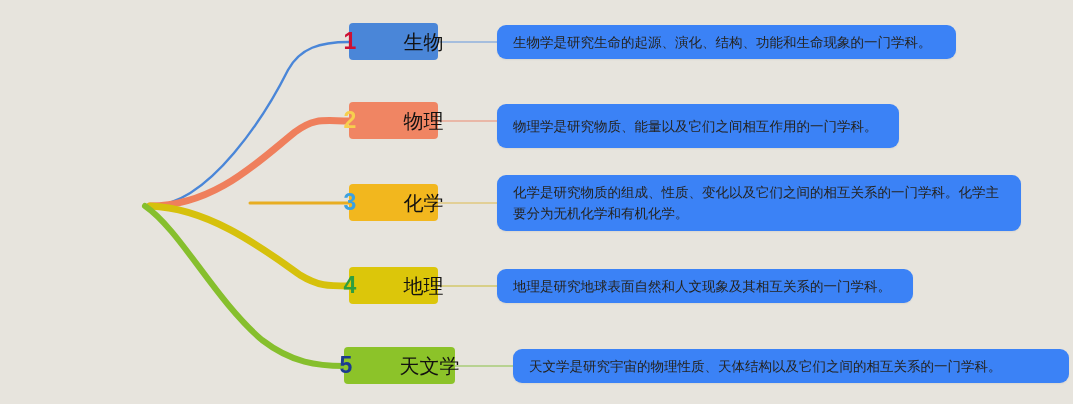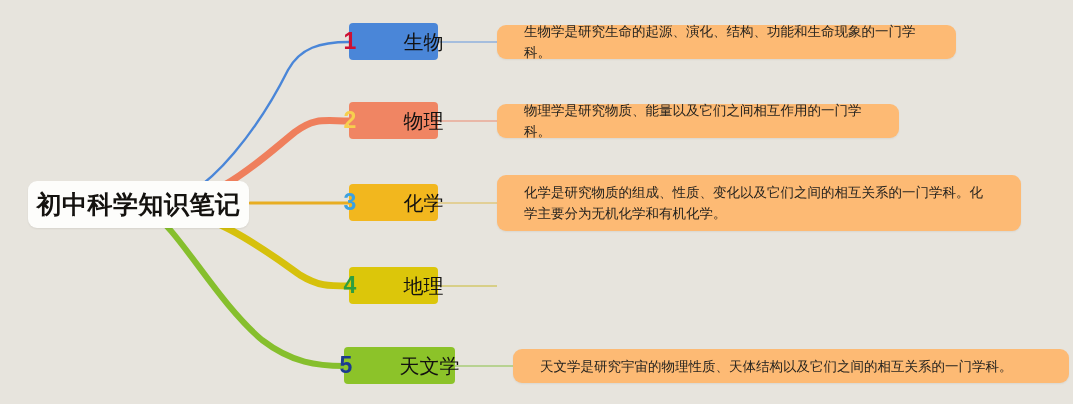--- a/index.html
+++ b/index.html
@@ -69,24 +69,24 @@
   .topic .name {
     font-size: 20px;
     color: #121110;
     line-height: 1;
     margin-left: 40px;
   }
 
   
   .desc {
     position: absolute;
-    background: #fdba74;
+    background: #3b82f6;
     border-radius: 9px;
     box-sizing: border-box;
-    padding: 9px 27px;
+    padding: 9px 16px;
     display: flex;
     align-items: center;
     box-shadow: 0 1px 2px rgba(0,0,0,0.06);
   }
   .desc-text {
     font-size: 13.5px;
     line-height: 21px;
     color: #25231f;
   }
 </style>
@@ -103,23 +103,20 @@
     <path d="M150,206 C210,208 265,250 300,275 C318,286 328,286 349,286" fill="none" stroke="#d6c10c" stroke-width="7" stroke-linecap="round"></path>
     <path d="M145,206 C180,230 215,300 262,340 C292,363 318,366 344,366" fill="none" stroke="#86bf2d" stroke-width="6" stroke-linecap="round"></path>
 
     <line x1="438" y1="42" x2="497" y2="42" stroke="#8fb0dd" stroke-width="1.6"></line>
     <line x1="438" y1="121" x2="497" y2="121" stroke="#eaa894" stroke-width="1.6"></line>
     <line x1="438" y1="203" x2="497" y2="203" stroke="#e0c87e" stroke-width="1.6"></line>
     <line x1="438" y1="286" x2="497" y2="286" stroke="#d3c96a" stroke-width="1.6"></line>
     <line x1="455" y1="366" x2="513" y2="366" stroke="#a9cd77" stroke-width="1.6"></line>
   </svg>
 
-  <div class="root-node" style="background: rgb(253, 253, 251);">
-    <span class="root-label">初中科学知识笔记</span>
-  </div>
 
   <div class="topic" id="topic-1" style="left:349px; top:23px; width:89px; background:#4a86d8;">
     <span class="num" style="color:#cc1133;">1</span>
     <span class="name">生物</span>
   </div>
 
   <div class="topic" id="topic-2" style="left:349px; top:102px; width:89px; background:#f08563;">
     <span class="num" style="color:#f7cf4e;">2</span>
     <span class="name">物理</span>
   </div>
@@ -136,26 +133,29 @@
 
   <div class="topic" id="topic-5" style="left:344px; top:347px; width:111px; background:#8cc329;">
     <span class="num" style="color:#1c3a8f;">5</span>
     <span class="name">天文学</span>
   </div>
 
   <div class="desc" style="left:497px; top:25px; width:459px; height:34px;">
     <span class="desc-text">生物学是研究生命的起源、演化、结构、功能和生命现象的一门学科。</span>
   </div>
 
-  <div class="desc" style="left:497px; top:104px; width:402px; height:34px;">
+  <div class="desc" style="left:497px; top:104px; width:402px; height:44px;">
     <span class="desc-text">物理学是研究物质、能量以及它们之间相互作用的一门学科。</span>
   </div>
 
   <div class="desc" style="left:497px; top:175px; width:524px; height:56px;">
     <span class="desc-text">化学是研究物质的组成、性质、变化以及它们之间的相互关系的一门学科。化学主要分为无机化学和有机化学。</span>
   </div>
 
+  <div class="desc" style="left:497px; top:269px; width:416px; height:34px;">
+    <span class="desc-text">地理是研究地球表面自然和人文现象及其相互关系的一门学科。</span>
+  </div>
 
   <div class="desc" style="left:513px; top:349px; width:556px; height:34px;">
     <span class="desc-text">天文学是研究宇宙的物理性质、天体结构以及它们之间的相互关系的一门学科。</span>
   </div>
 
 </div>
 
 </body></html>

